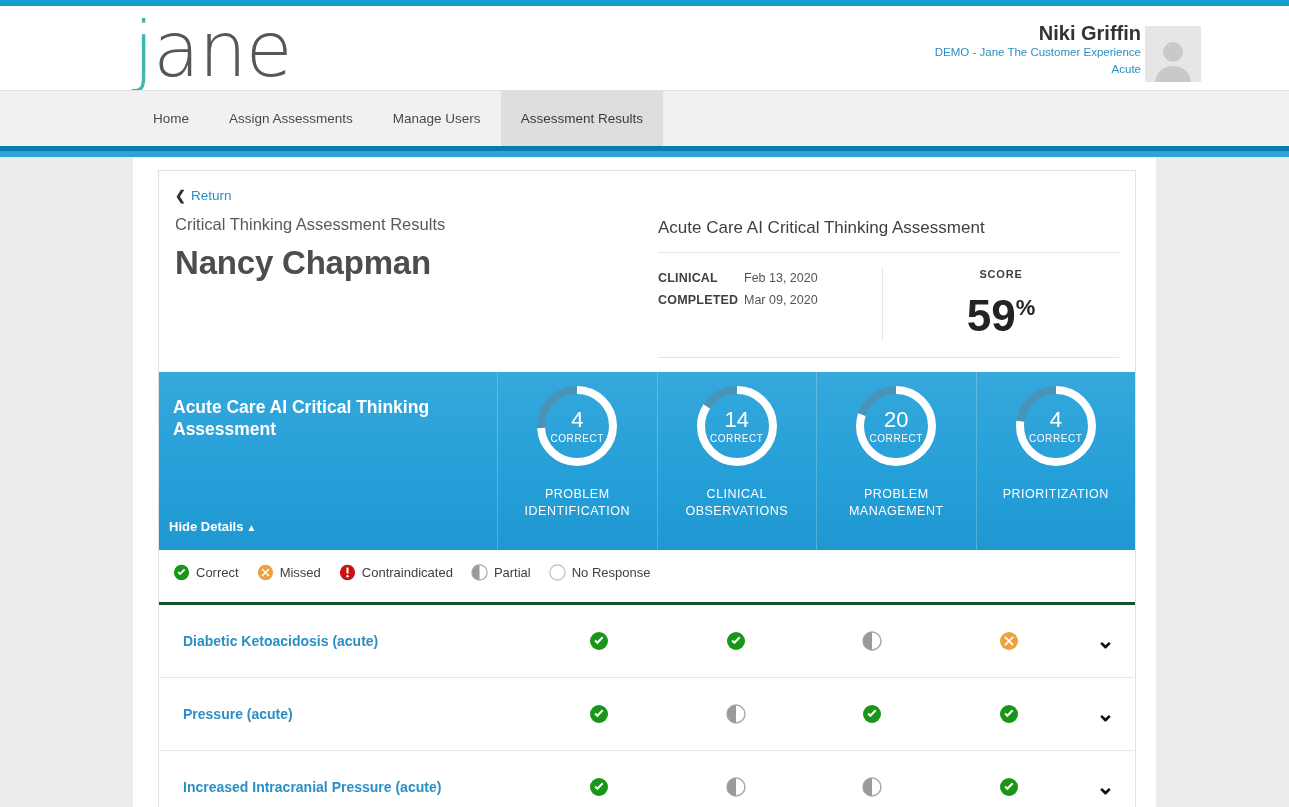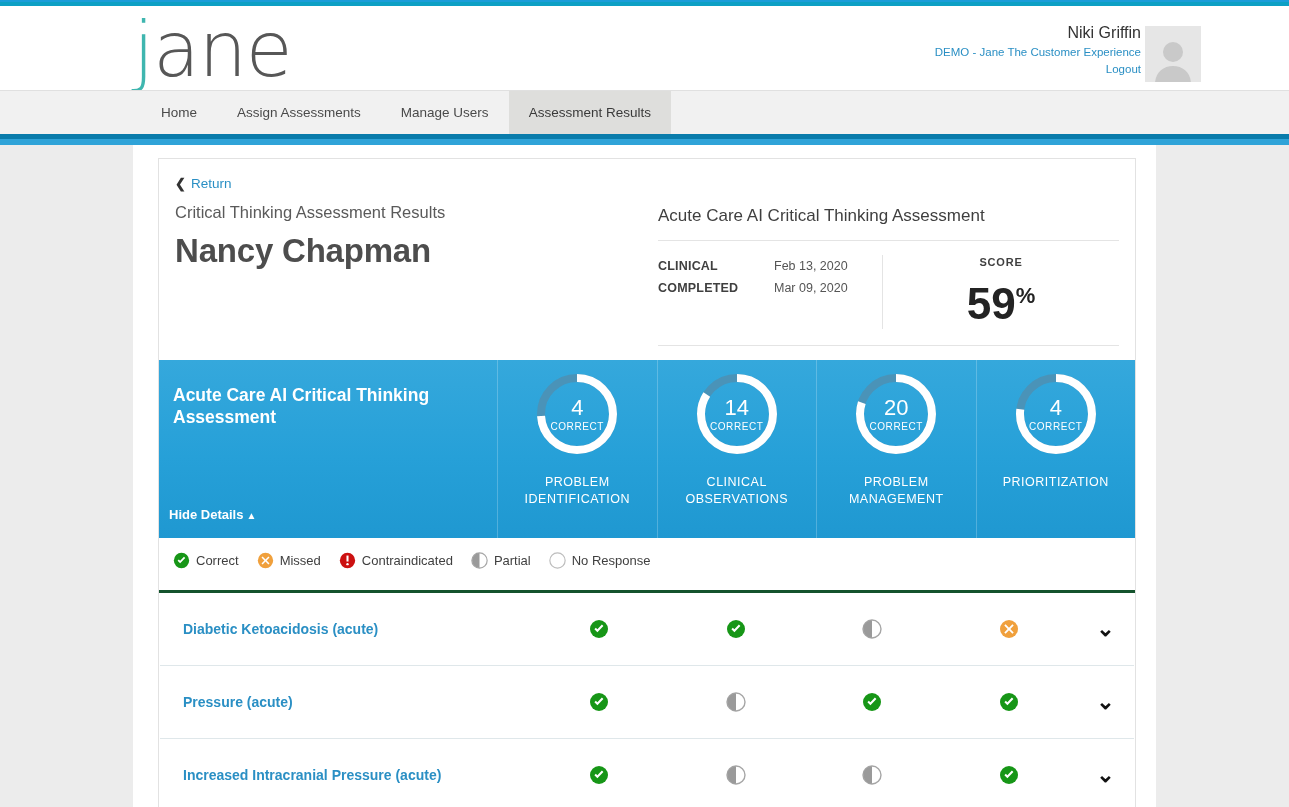--- a/index.html
+++ b/index.html
@@ -27,32 +27,32 @@
     font-family:"DejaVu Sans", sans-serif;
     font-weight:300; letter-spacing:-1px;
   }
   .logo .j { color:#3fb6af; }
   .logo .ane { color:#575757; }
 
   .user-block {
     position:absolute; right:148px; top:16px;
     text-align:right;
   }
-  .user-name { font-size:16px; color:#333; line-height:22px; }
+  .user-name { font-size:20px; color:#333; line-height:22px;font-weight:bold; }
   .user-org { font-size:11.5px; color:#2a8fc4; line-height:17px; }
   .user-logout { font-size:11.5px; color:#2a8fc4; line-height:16px; cursor:pointer; }
   .avatar {
     position:absolute; right:88px; top:20px;
     width:56px; height:56px; background:#e6e6e6;
     display:flex; align-items:flex-end; justify-content:center; overflow:hidden;
   }
   .avatar svg { display:block; }
 
   
-  .nav-wrap { height:44px; background:#f1f1f1; border-top:1px solid #e0e0e0; position:relative;padding-left:8px; }
+  .nav-wrap { height:56px; background:#f1f1f1; border-top:1px solid #e0e0e0; position:relative; }
   .nav { display:flex; margin-left:133px; height:100%; align-items:stretch; }
   .nav-item {
     display:flex; align-items:center; padding:0 20px;
     font-size:13.5px; color:#4a4a4a; cursor:pointer; height:100%;
   }
   .nav-item.active { background:#dededc; color:#3a3a3a; }
 
   .nav-rule-dark { height:5px; background:#0a7cab; }
   .nav-rule-light { height:6px; background:#2fa3d8; }
 
@@ -81,21 +81,21 @@
 
   .top-right { flex:1; padding-left:1px; }
   .assessment-name { font-size:17px; color:#3f3f3f; margin-top:14px; }
   .meta-box {
     display:flex; border-top:1px solid #e4e4e4; margin-top:14px; padding-top:14px;
     border-bottom:1px solid #e4e4e4; padding-bottom:16px; height:106px;
   }
   .meta-left { width:225px; border-right:1px solid #e4e4e4; }
   .meta-row { display:flex; font-size:12.5px; line-height:22px; }
   .meta-label { width:86px; font-weight:bold; color:#3f3f3f; letter-spacing:.2px; }
-  .meta-value { color:#555;margin-left:30px; }
+  .meta-value { color:#555; }
   .meta-right { flex:1; text-align:center; padding-top:1px; }
   .score-label { font-size:11px; font-weight:bold; letter-spacing:.8px; color:#3f3f3f; }
   .score-value { font-size:44px; font-weight:bold; color:#232323; line-height:50px; margin-top:3px; }
   .score-value sup { font-size:22px; vertical-align:super; }
 
   
   .blue-panel {
     margin:14px 0 0 0; height:178px;
     background:linear-gradient(180deg,#35a8dc 0%, #26a0d8 55%, #1f98d1 100%);
     display:flex; position:relative;
@@ -162,21 +162,21 @@
 </div>
 
 <div class="header">
   <div class="logo">
     <span class="j">j</span><span class="ane">ane</span>
   </div>
 
   <div class="user-block">
     <div class="user-name">Niki Griffin</div>
     <div class="user-org">DEMO - Jane The Customer Experience</div>
-    <div class="user-logout">Logout</div>
+    <div class="user-logout">Acute</div>
   </div>
 
   <div class="avatar">
     <svg width="42" height="44" viewBox="0 0 42 44">
       <circle cx="21" cy="14" r="10" fill="#c9c9c9"></circle>
       <path d="M3 46c0-11 8-18 18-18s18 7 18 18z" fill="#c9c9c9"></path>
     </svg>
   </div>
 </div>
 

